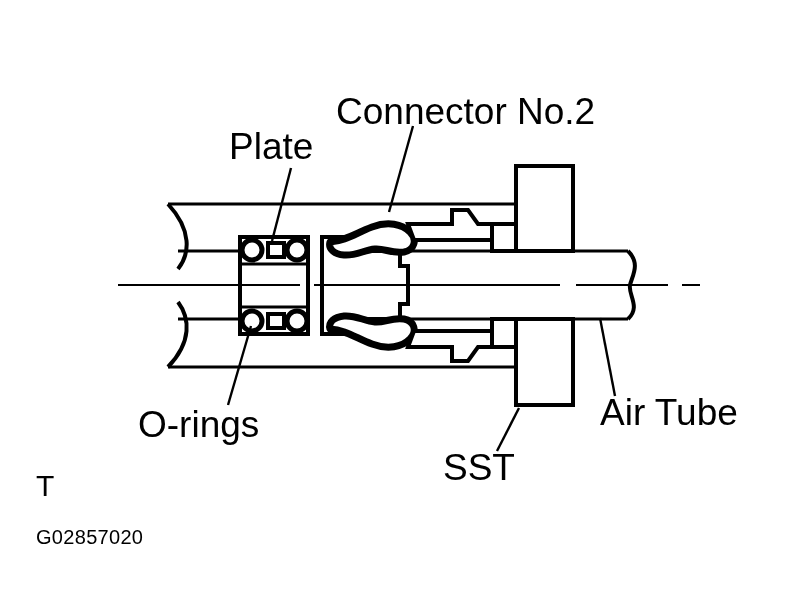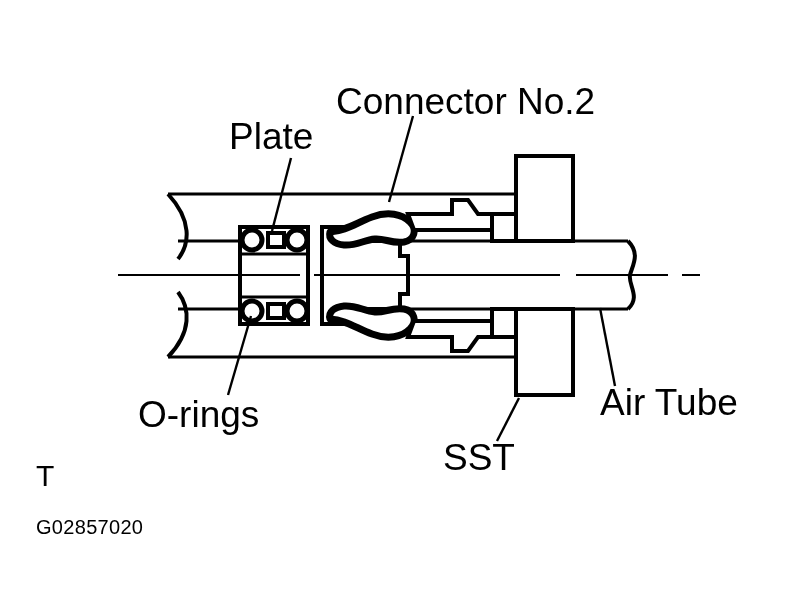--- a/index.html
+++ b/index.html
@@ -12,21 +12,21 @@
     width: 790px;
     height: 603px;
     position: relative;
     font-family: "Liberation Sans", sans-serif;
     color: #000000;
     overflow: hidden;
   }
   #figure-root {
     position: absolute;
     left: 0;
-    top: 8px;
+    top: 18px;
     width: 790px;
     height: 575px;
     text-align: center;
   }
   svg#diagram {
     display: block;
     width: 790px;
     height: 603px;
   }
   .callout-text {

